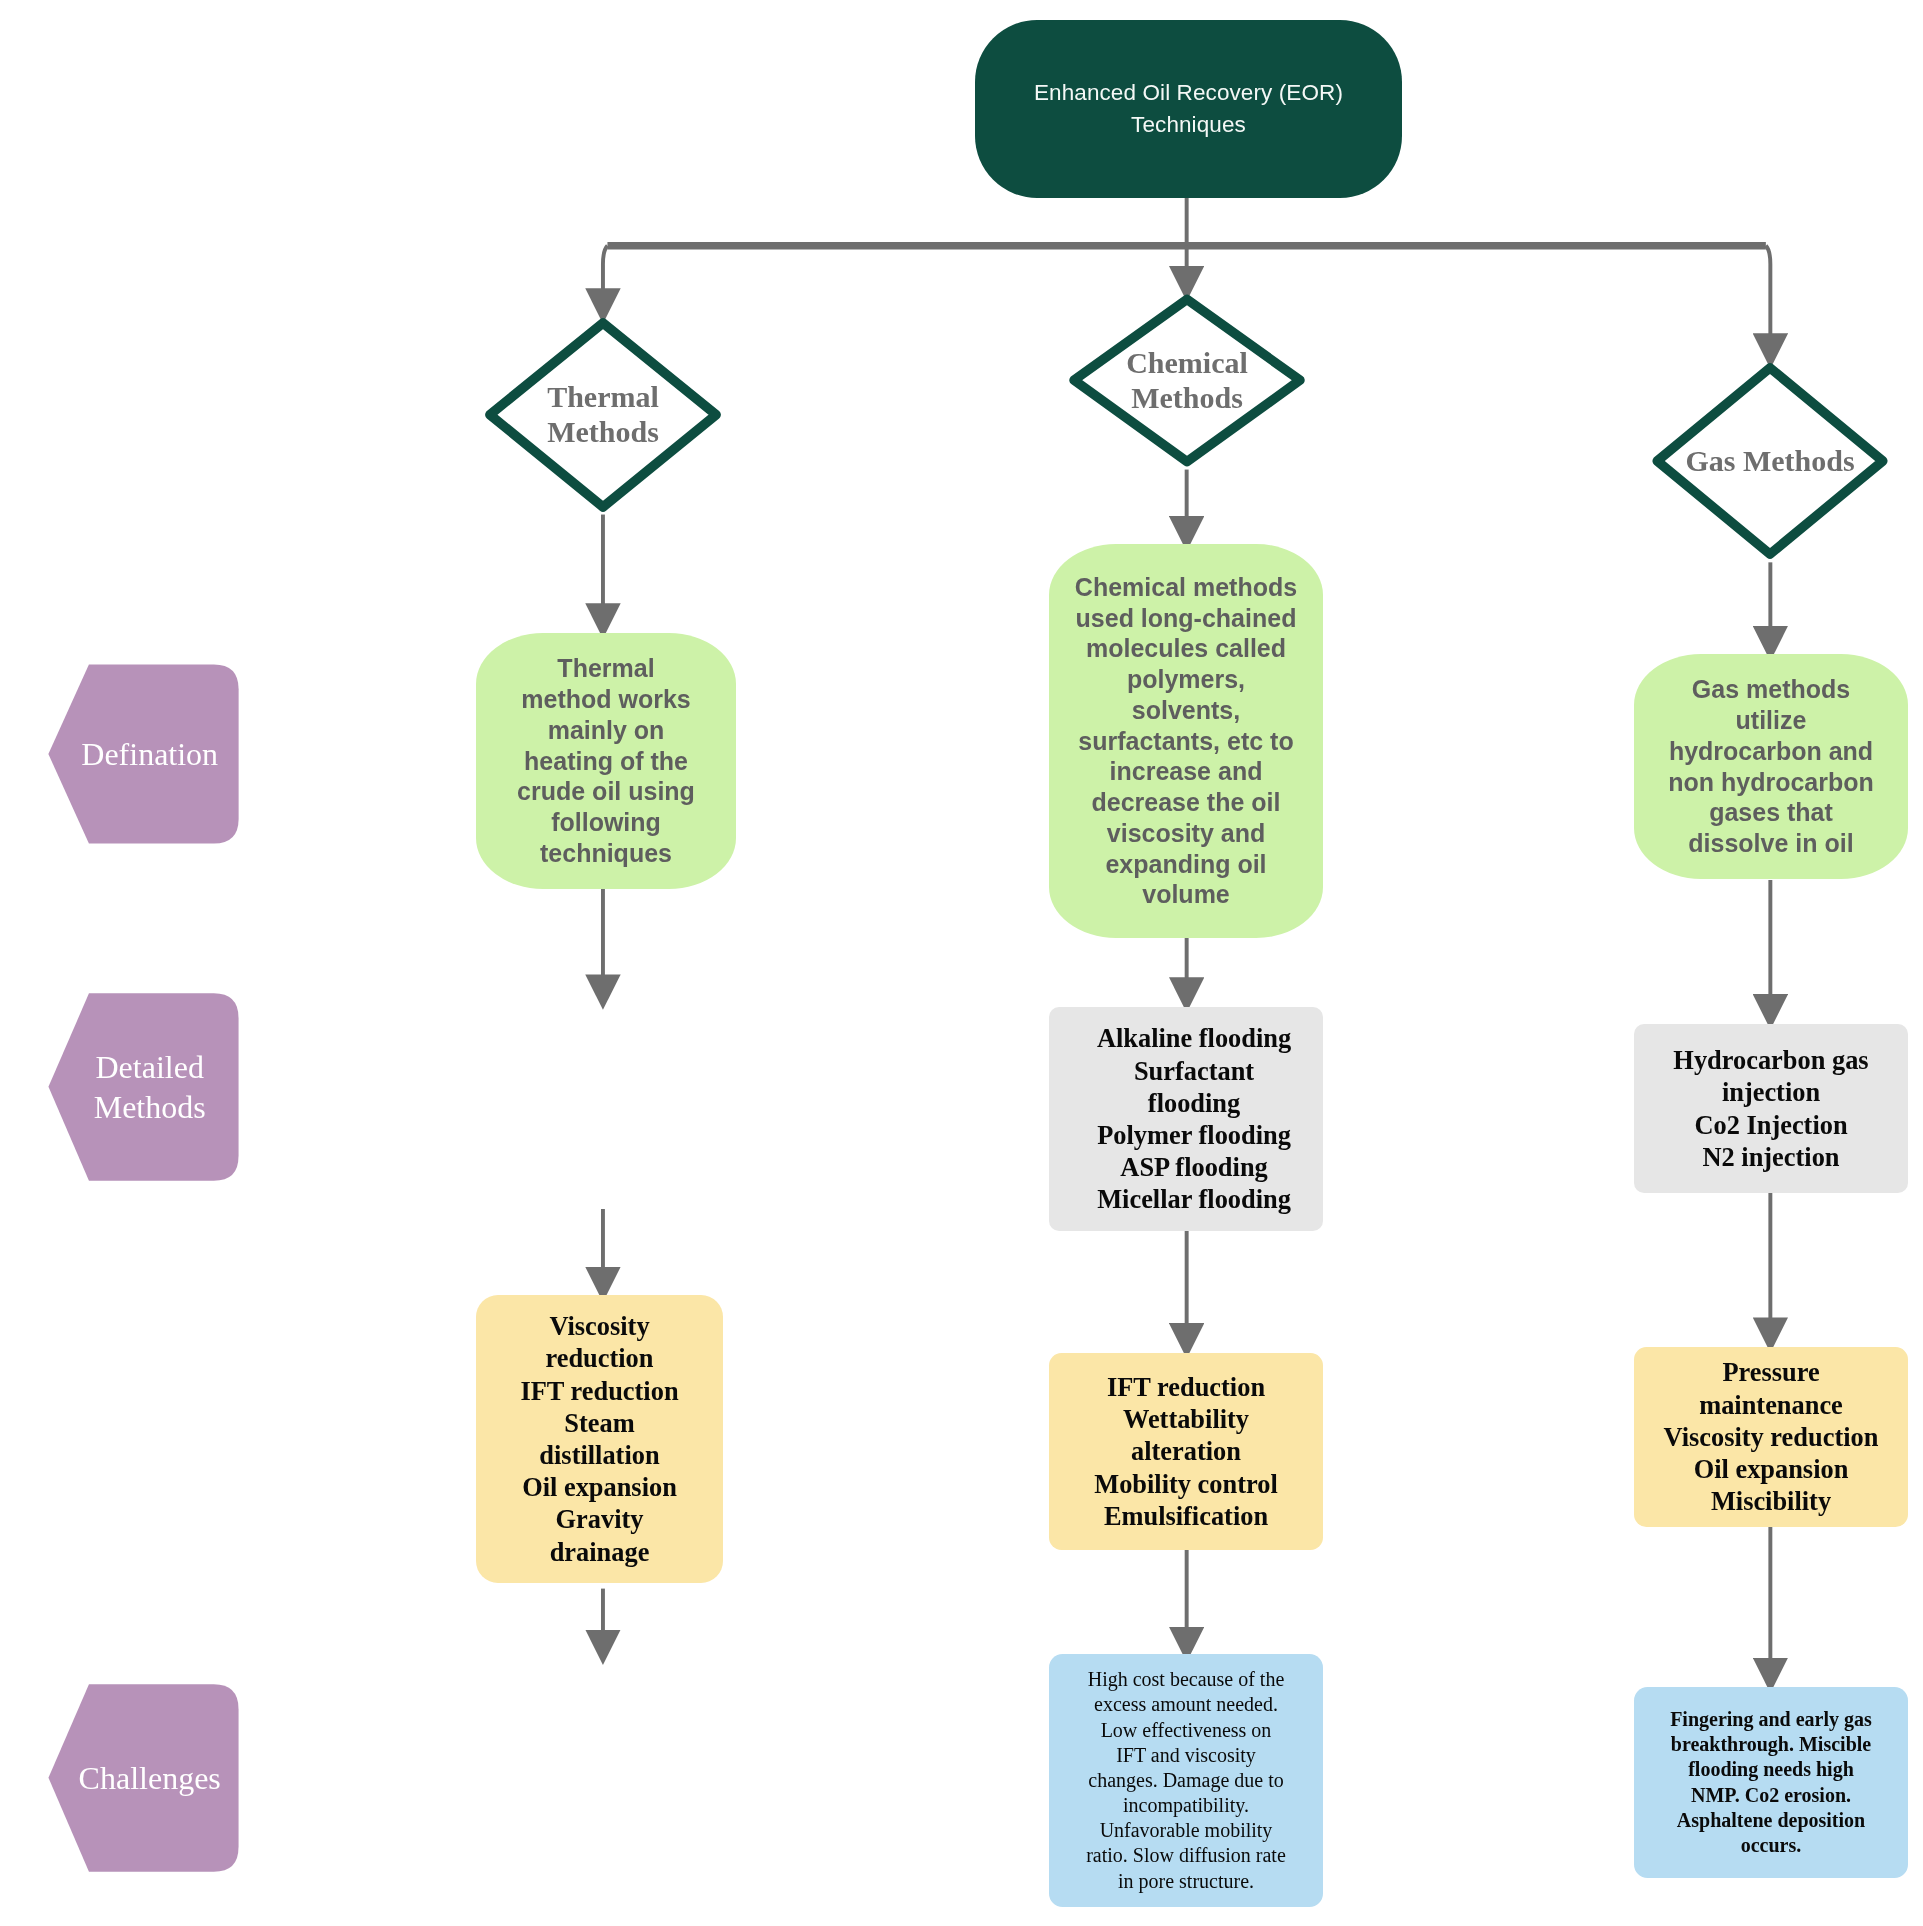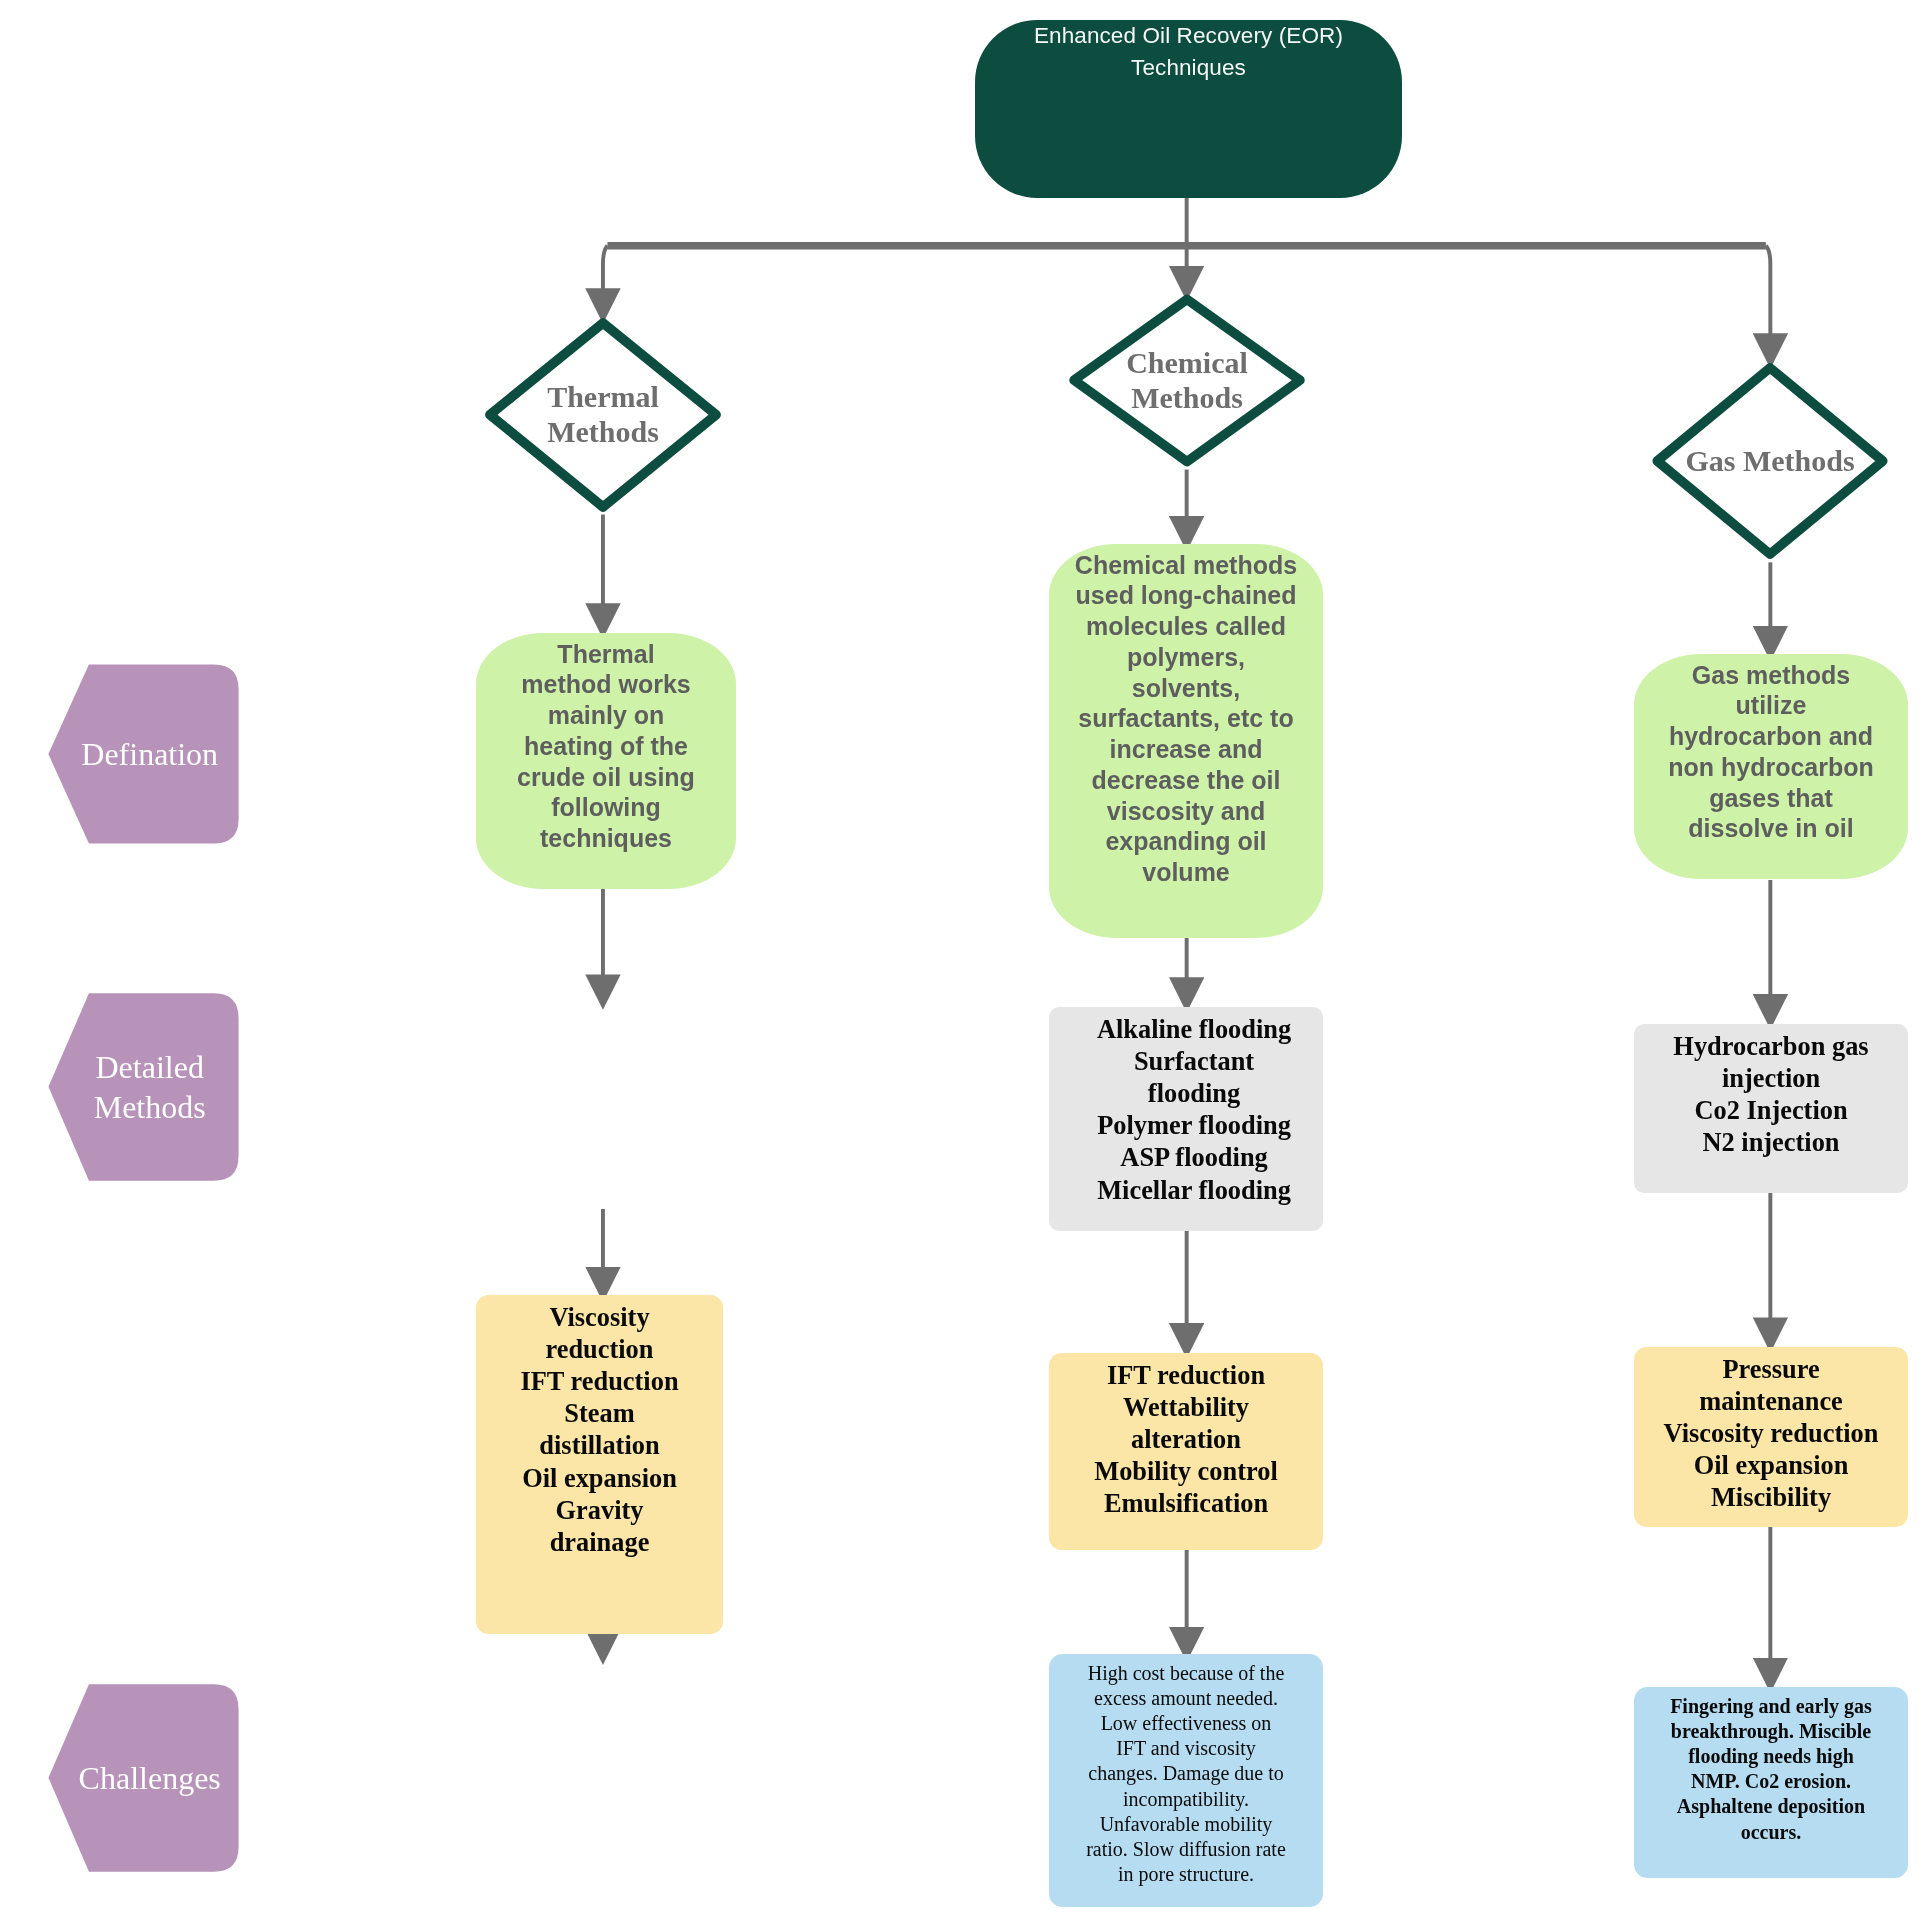--- a/index.html
+++ b/index.html
@@ -23,20 +23,21 @@
     left: 0; top: 0;
     width: 1924px;
     height: 1926px;
     pointer-events: none;
   }
 
   .node {
     position: absolute;
     box-sizing: border-box;
     display: flex;
+    align-items: center;
     justify-content: center;
     text-align: center;
   }
   .node .txt {
     display: block;
     width: 100%;
     white-space: pre-line;
   }
 
   
@@ -244,21 +245,21 @@
     <span class="txt">Thermal
 method works
 mainly on
 heating of the
 crude oil using
 following
 techniques</span>
   </div>
 
 
-  <div class="node mechbox" style="left:476px; top:1295px; width:247px; height:339px;">
+  <div class="node mechbox" style="left:476px; top:1295px; width:247px; height:288px;border-radius:22px;">
     <span class="txt">Viscosity
 reduction
 IFT reduction
 Steam
 distillation
 Oil expansion
 Gravity
 drainage</span>
   </div>
 

